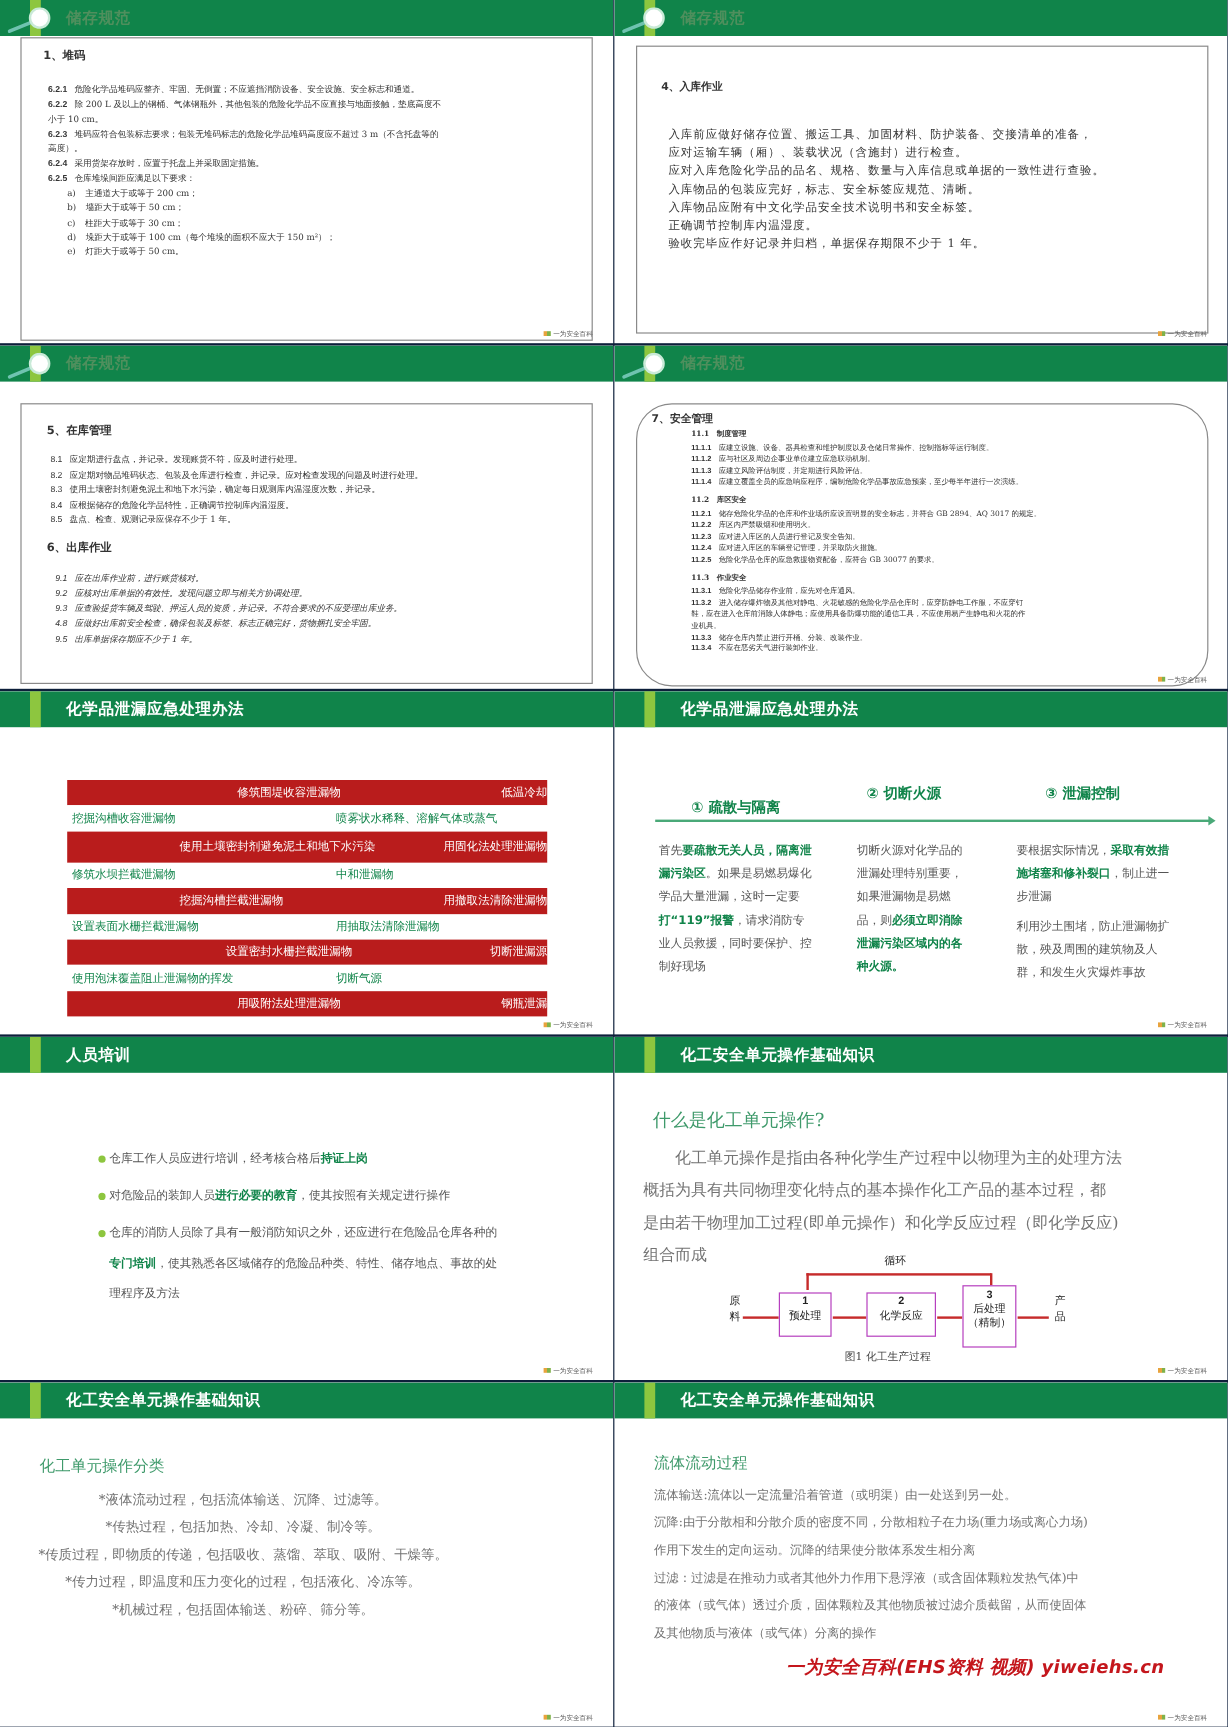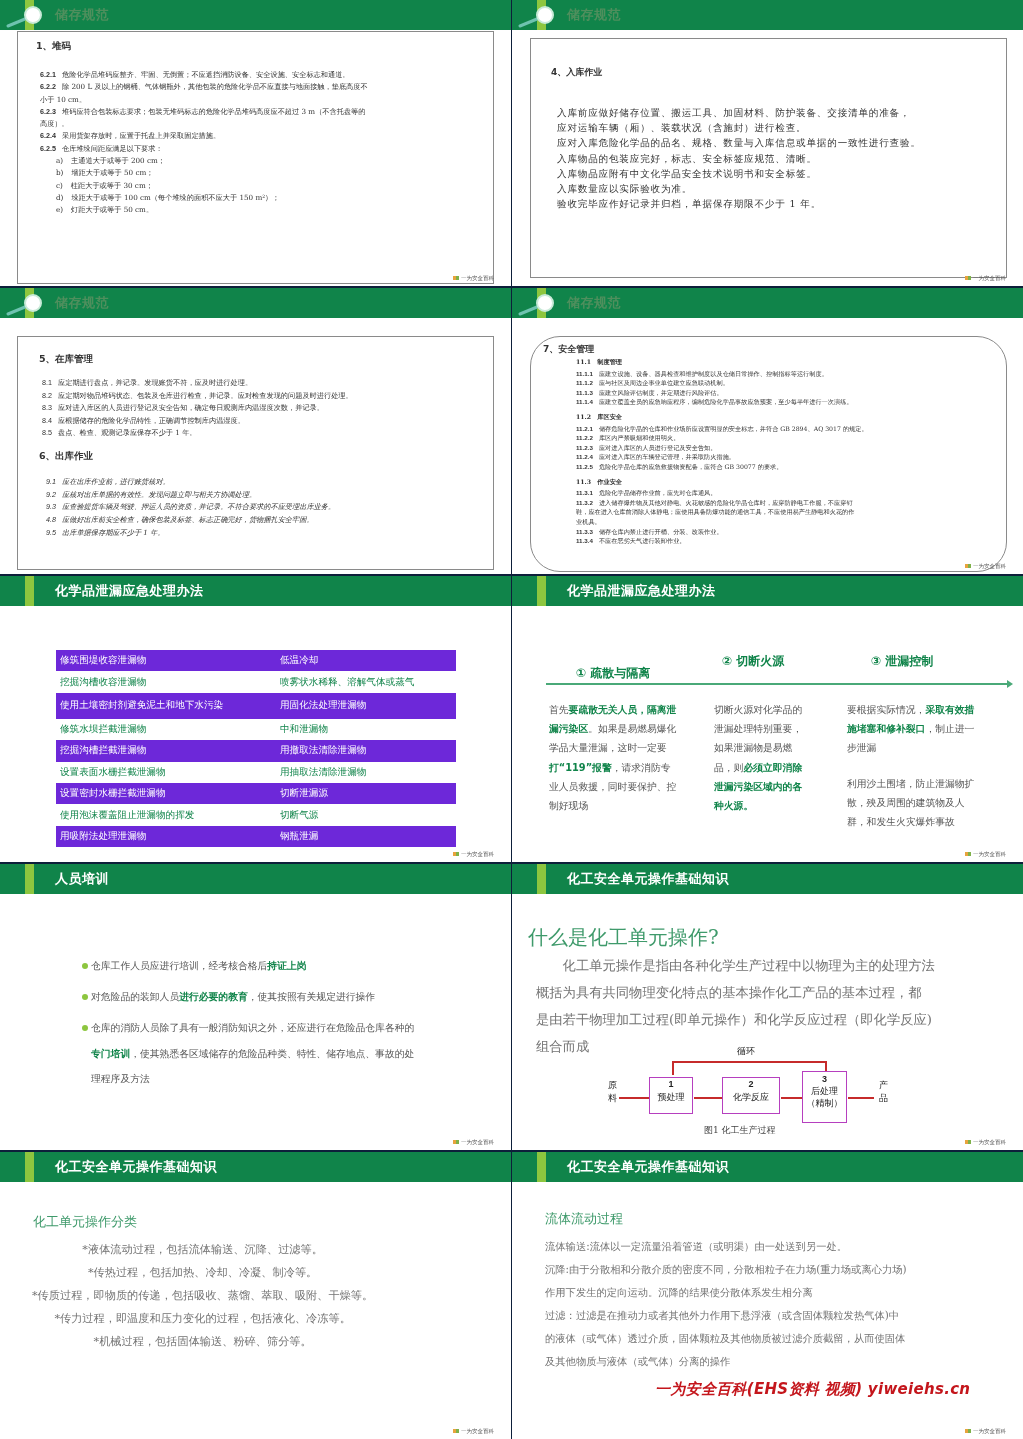--- a/index.html
+++ b/index.html
@@ -23,21 +23,21 @@
   .doc { position: absolute; font-family: "DejaVu Serif", "Liberation Serif", serif; font-size: 7.2px; color: #333; line-height: 12.3px; white-space: nowrap; }
   .doc .n { font-family: "Liberation Sans", sans-serif; font-weight: bold; margin-right: 6px; }
   .doc .ind { padding-left: 16px; }
 
   .logo { position: absolute; right: 17px; bottom: 4px; font-size: 5.5px; color: #555; }
   .logo .dot { display: inline-block; width: 6px; height: 4px; background: linear-gradient(90deg,#e8a33d 50%,#7fb24a 50%); margin-right: 2px; vertical-align: middle; }
 
   
   .tbl { position: absolute; left: 56px; top: 74px; width: 400px; }
   .tr { display: flex; height: 21.4px; align-items: center; font-size: 9.6px; }
-  .tr.g { background: #6d28d9; color: #ffffff; }
+  .tr.g { background: #b91c1c; color: #ffffff; justify-content: flex-end; }
   .tr.w { background: #ffffff; color: #10844a; }
   .tr .c1 { width: 220px; padding-left: 4px; white-space: nowrap; }
   .tr .c2 { padding-left: 4px; white-space: nowrap; }
   .tr.tall { height: 26px; }
 
   
   .step-h { position: absolute; top: 77px; font-size: 12px; font-weight: bold; color: #10844a; }
   .arrow { position: absolute; left: 34px; top: 107px; width: 463px; height: 2px; background: #4aa978; }
   .arrow::after { content: ""; position: absolute; right: -4px; top: -3px; border-left: 6px solid #4aa978; border-top: 4px solid transparent; border-bottom: 4px solid transparent; }
   .stp { position: absolute; top: 124px; font-size: 9.8px; color: #555; line-height: 19.2px; }
@@ -104,42 +104,42 @@
       <span class="htitle faded">储存规范</span>
     </div>
     <div class="frame" style="left:18px;top:38px;height:240px;">
       <div class="frame-h" style="left:20px;top:27px;font-size:9px;">4、入库作业</div>
       <div class="doc" style="left:26px;top:66px;font-size:9.6px;line-height:15.2px;letter-spacing:0.8px;">
         <div>入库前应做好储存位置、搬运工具、加固材料、防护装备、交接清单的准备，</div>
         <div>应对运输车辆（厢）、装载状况（含施封）进行检查。</div>
         <div>应对入库危险化学品的品名、规格、数量与入库信息或单据的一致性进行查验。</div>
         <div>入库物品的包装应完好，标志、安全标签应规范、清晰。</div>
         <div>入库物品应附有中文化学品安全技术说明书和安全标签。</div>
-        <div>入库数量应以实际验收为准。</div>
+        <div>正确调节控制库内温湿度。</div>
         <div>验收完毕应作好记录并归档，单据保存期限不少于 1 年。</div>
       </div>
     </div>
     <div class="logo"><span class="dot"></span><span>一为安全百科</span></div>
   </div>
 
   <div class="slide col0 row1">
     <div class="hdr">
       <div class="stripe"></div>
       <svg class="mag" viewBox="0 0 40 22">
           <line x1="3" y1="20" x2="20" y2="13" stroke="#6fc3b0" stroke-width="3" stroke-linecap="round"></line>
           <circle cx="28" cy="9" r="8" fill="#ffffff" stroke="#c9ead8" stroke-width="2"></circle>
         </svg>
       <span class="htitle faded">储存规范</span>
     </div>
     <div class="frame" style="top:48px;height:234px;">
       <div class="frame-h" style="left:21px;top:16px;">5、在库管理</div>
       <div class="doc" style="left:24px;top:40px;line-height:12.5px;">
         <div><span class="n" style="font-weight:normal">8.1</span><span>应定期进行盘点，并记录。发现账货不符，应及时进行处理。</span></div>
         <div><span class="n" style="font-weight:normal">8.2</span><span>应定期对物品堆码状态、包装及仓库进行检查，并记录。应对检查发现的问题及时进行处理。</span></div>
-        <div><span class="n" style="font-weight:normal">8.3</span><span>应对进入库区的人员进行登记及安全告知，确定每日观测库内温湿度次数，并记录。</span></div>
+        <div><span class="n" style="font-weight:normal">8.3</span><span>使用土壤密封剂避免泥土和地下水污染，确定每日观测库内温湿度次数，并记录。</span></div>
         <div><span class="n" style="font-weight:normal">8.4</span><span>应根据储存的危险化学品特性，正确调节控制库内温湿度。</span></div>
         <div><span class="n" style="font-weight:normal">8.5</span><span>盘点、检查、观测记录应保存不少于 1 年。</span></div>
       </div>
       <div class="frame-h" style="left:21px;top:113px;">6、出库作业</div>
       <div class="doc" style="left:28px;top:139px;line-height:12.7px;font-style:italic;">
         <div><span class="n" style="font-weight:normal">9.1</span><span>应在出库作业前，进行账货核对。</span></div>
         <div><span class="n" style="font-weight:normal">9.2</span><span>应核对出库单据的有效性。发现问题立即与相关方协调处理。</span></div>
         <div><span class="n" style="font-weight:normal">9.3</span><span>应查验提货车辆及驾驶、押运人员的资质，并记录。不符合要求的不应受理出库业务。</span></div>
         <div><span class="n" style="font-weight:normal">4.8</span><span>应做好出库前安全检查，确保包装及标签、标志正确完好，货物捆扎安全牢固。</span></div>
         <div><span class="n" style="font-weight:normal">9.5</span><span>出库单据保存期应不少于 1 年。</span></div>
@@ -232,41 +232,41 @@
     <div class="hdr">
       <div class="stripe"></div>
       <span class="htitle">化学品泄漏应急处理办法</span>
     </div>
     <div class="step-h" style="left:64px;margin-top:12px;">① 疏散与隔离</div>
     <div class="step-h" style="left:210px;">② 切断火源</div>
     <div class="step-h" style="left:359px;">③ 泄漏控制</div>
     <div class="arrow"></div>
     <div class="stp" style="left:37px;width:130px;"><span>首先</span><b>要疏散无关人员，隔离泄漏污染区</b><span>。如果是易燃易爆化学品大量泄漏，这时一定要</span><b>打“119”报警</b><span>，请求消防专业人员救援，同时要保护、控制好现场</span></div>
     <div class="stp" style="left:202px;width:90px;"><span>切断火源对化学品的泄漏处理特别重要，如果泄漏物是易燃品，则</span><b>必须立即消除泄漏污染区域内的各种火源。</b></div>
-    <div class="stp" style="left:335px;width:130px;"><span>要根据实际情况，</span><b>采取有效措施堵塞和修补裂口</b><span>，制止进一步泄漏</span><div style="margin-top:16px">利用沙土围堵，防止泄漏物扩散，殃及周围的建筑物及人群，和发生火灾爆炸事故</div></div>
+    <div class="stp" style="left:335px;width:130px;"><span>要根据实际情况，</span><b>采取有效措施堵塞和修补裂口</b><span>，制止进一步泄漏</span><div style="margin-top:5px">利用沙土围堵，防止泄漏物扩散，殃及周围的建筑物及人群，和发生火灾爆炸事故</div></div>
     <div class="logo"><span class="dot"></span><span>一为安全百科</span></div>
   </div>
 
   <div class="slide col0 row3">
     <div class="hdr">
       <div class="stripe"></div>
       <span class="htitle">人员培训</span>
     </div>
     <div class="bul" style="top:89px;"><span>仓库工作人员应进行培训，经考核合格后</span><b>持证上岗</b><span></span></div>
     <div class="bul" style="top:120px;"><span>对危险品的装卸人员</span><b>进行必要的教育</b><span>，使其按照有关规定进行操作</span></div>
     <div class="bul" style="top:151px;"><span>仓库的消防人员除了具有一般消防知识之外，还应进行在危险品仓库各种的</span><b>专门培训</b><span>，使其熟悉各区域储存的危险品种类、特性、储存地点、事故的处理程序及方法</span></div>
     <div class="logo"><span class="dot"></span><span>一为安全百科</span></div>
   </div>
 
   <div class="slide col1 row3">
     <div class="hdr">
       <div class="stripe"></div>
       <span class="htitle">化工安全单元操作基础知识</span>
     </div>
-    <div class="stitle" style="left:16px;top:60px;font-size:20px;">什么是化工单元操作?</div>
+    <div class="stitle" style="left:32px;top:60px;font-size:15px;">什么是化工单元操作?</div>
     <div class="ser" style="left:24px;top:88px;font-size:13.3px;line-height:27px;">
       <div>　　化工单元操作是指由各种化学生产过程中以物理为主的处理方法</div>
       <div>概括为具有共同物理变化特点的基本操作化工产品的基本过程，都</div>
       <div>是由若干物理加工过程(即单元操作）和化学反应过程（即化学反应)</div>
       <div>组合而成</div>
     </div>
 
     <div>
       <div class="flab" style="left:225px;top:181px;">循环</div>
       <div class="fl" style="left:160px;top:197px;width:154px;height:1.5px;"></div>

